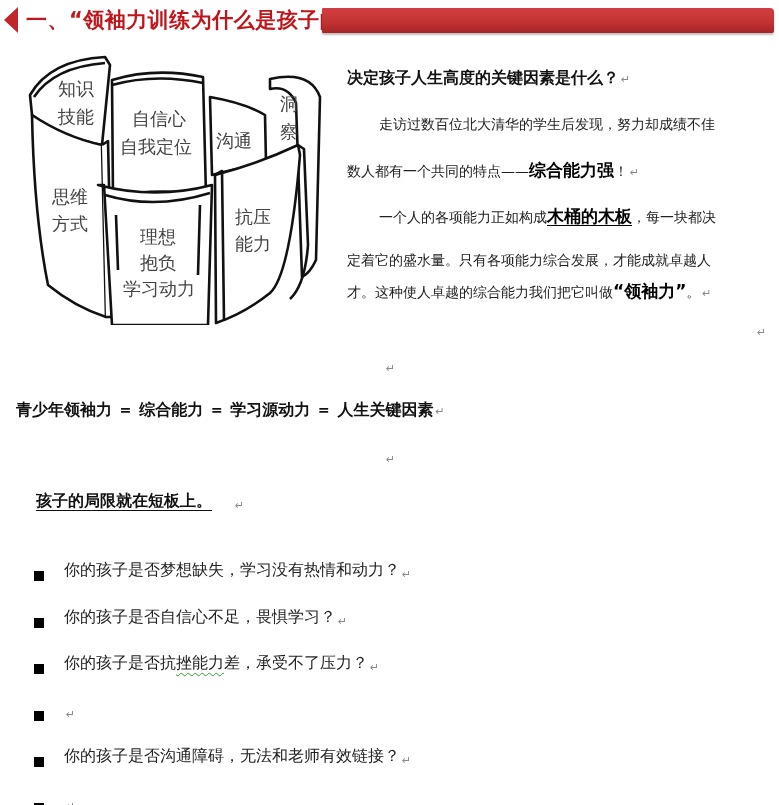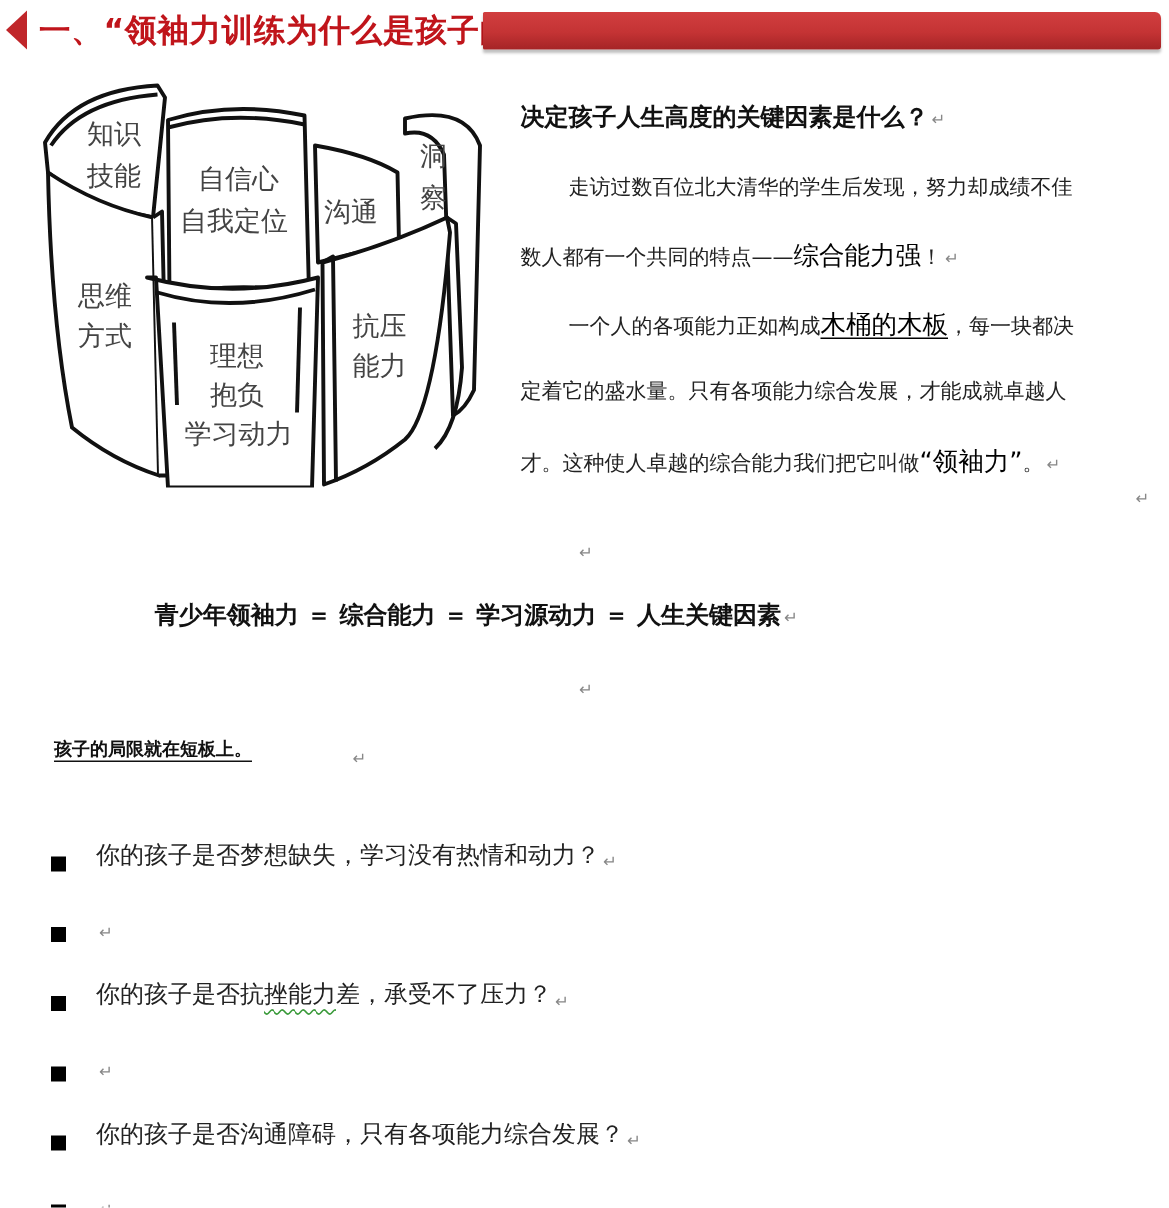--- a/index.html
+++ b/index.html
@@ -16,30 +16,30 @@
     background: linear-gradient(#d13e3f, #c43334 55%, #a52426);
     border-radius: 1px 4px 2px 1px; box-shadow: 0 2px 2px rgba(0,0,0,0.25); }
 
   .tub { position: absolute; left: 20px; top: 45px; width: 320px; height: 280px; }
   .tub svg { width: 100%; height: 100%; }
   .tub text { font-family: "DejaVu Sans", sans-serif; font-size: 18px; fill: #444; }
 
   .right { position: absolute; left: 347px; top: 0; width: 420px; }
   .q-title { position: absolute; top: 68px; left: 0; font-size: 16px; font-weight: bold; white-space: nowrap; }
   .para { position: absolute; left: 0; font-size: 14px; white-space: nowrap; color: #222; }
-  .para .big { font-size: 17px; font-weight: normal; color: #000; text-align: center; }
+  .para .big { font-size: 17px; font-weight: bold; color: #000; text-align: center; }
   .para .u { text-decoration: underline; text-underline-offset: 3px; }
   .pm { color: #888; font-size: 11px; font-weight: normal; margin-left: 2px; }
 
   .pm-abs { position: absolute; color: #888; font-size: 11px; }
 
-  .formula { position: absolute; left: 0; width: 619px; top: 400px; text-align: center;
+  .formula { position: absolute; left: 0; width: 619px; top: 400px; 
     font-size: 16px; font-weight: bold; white-space: nowrap; padding-left: 16px; box-sizing: border-box; }
 
-  .limit { position: absolute; left: 36px; top: 491px; font-size: 12px; font-weight: bold;
+  .limit { position: absolute; left: 36px; top: 491px; font-size: 16px; font-weight: bold;
     text-decoration: underline; text-underline-offset: 4px; white-space: nowrap; }
   .limit .trail { display: inline-block; width: 10px; }
 
   .bullets { position: absolute; left: 34px; top: 535px; margin: 0; padding: 0; list-style: none; }
   .bullets li { height: 46.4px; display: flex; align-items: flex-end; font-size: 16px; white-space: nowrap; color: #222; }
   .bullets .sq { width: 10px; height: 10px; background: #000; margin-top: 5px; margin-right: 20px; flex: none; }
   .squig { text-decoration: underline wavy #3a9a3a; text-decoration-thickness: 1px; text-underline-offset: 4px; margin-top: 31px; }
 </style>
 </head>
 <body>
@@ -97,21 +97,21 @@
 
   <div class="para" style="top:116px;left:32px;">走访过数百位北大清华的学生后发现，努力却成绩不佳</div>
   <div class="para" style="top:159px;">
     <span>数人都有一个共同的特点——</span><span class="big">综合能力强</span><span>！</span><span class="pm">↵</span>
   </div>
 
   <div class="para" style="top:205px;left:32px;">
     <span>一个人的各项能力正如构成</span><span class="big u">木桶的木板</span><span>，每一块都决</span>
   </div>
   <div class="para" style="top:252px;text-align:right;">定着它的盛水量。只有各项能力综合发展，才能成就卓越人</div>
-  <div class="para" style="top:296px;">
+  <div class="para" style="top:280px;">
     <span>才。这种使人卓越的综合能力我们把它叫做</span><span class="big">“领袖力”</span><span>。</span><span class="pm">↵</span>
   </div>
 </div>
 
 <span class="pm-abs" style="left:757px;top:326px;">↵</span>
 <span class="pm-abs" style="left:386px;top:362px;">↵</span>
 
 <div class="formula">
   <span>青少年领袖力 ＝ 综合能力 ＝ 学习源动力 ＝ 人生关键因素</span><span class="pm">↵</span>
 </div>
@@ -124,35 +124,36 @@
 <span class="pm-abs" style="left:235px;top:499px;text-decoration:none;">↵</span>
 
 <ul class="bullets">
   <li>
     <span class="sq"></span>
     <span>你的孩子是否梦想缺失，学习没有热情和动力？</span>
       <span class="pm">↵</span>
   </li>
   <li>
     <span class="sq"></span>
+    <span>你的孩子是否自信心不足，畏惧学习？</span>
       <span class="pm">↵</span>
   </li>
   <li>
     <span class="sq"></span>
     <span>你的孩子是否抗</span>
       <span class="squig">挫能力</span>
       <span>差，承受不了压力？</span>
       <span class="pm">↵</span>
   </li>
   <li>
     <span class="sq"></span>
       <span class="pm">↵</span>
   </li>
   <li>
     <span class="sq"></span>
-    <span>你的孩子是否沟通障碍，只有各项能力综合发展？</span>
+    <span>你的孩子是否沟通障碍，无法和老师有效链接？</span>
       <span class="pm">↵</span>
   </li>
   <li>
     <span class="sq"></span>
       <span class="pm">↵</span>
   </li>
 </ul>
 
 </body></html>

